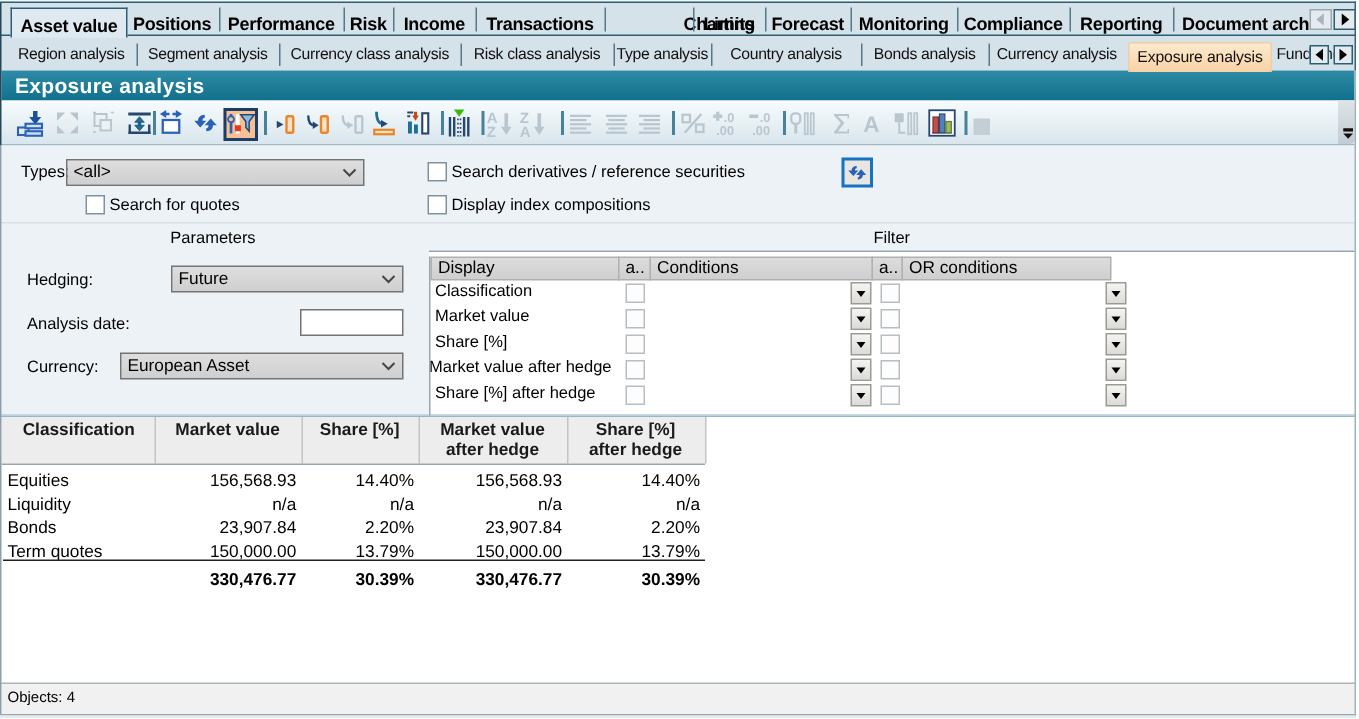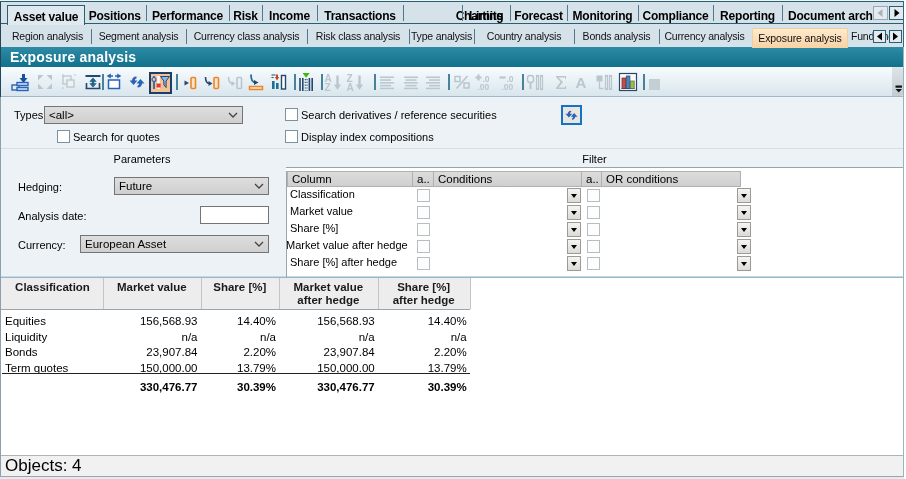--- a/index.html
+++ b/index.html
@@ -303,21 +303,21 @@
 <div class="lbl" style="left:18px;top:210px;">Analysis date:</div>
 <div class="abs" style="left:200px;top:206px;width:67px;height:16px;background:#fff;border:1px solid #747474;"></div>
 <div class="lbl" style="left:18px;top:239px;">Currency:</div>
 <div class="combo" style="left:80px;top:235px;width:187px;height:16px;">
       <span class="tx">European Asset</span>
       <svg style="position:absolute;right:4px;top:4px;" width="10" height="8">
         <path d="M1 2 L5 6 L9 2" stroke="#444" stroke-width="1.3" fill="none"></path>
       </svg>
     </div>
 <div class="abs" style="left:286px;top:167px;width:617px;height:110px;background:#fff;border-top:1px solid #95a5ae;"></div>
-<div class="fh" style="left:287px;top:171px;width:126px;height:16px;">Column</div>
+<div class="fh" style="left:287px;top:171px;width:126px;height:16px;">Display</div>
 <div class="fh" style="left:412px;top:171px;width:22px;height:16px;">a..</div>
 <div class="fh" style="left:433px;top:171px;width:149px;height:16px;">Conditions</div>
 <div class="fh" style="left:581px;top:171px;width:21px;height:16px;">a..</div>
 <div class="fh" style="left:601px;top:171px;width:140px;height:16px;">OR conditions</div>
 <div class="frow" style="left:290px;top:188px;">Classification</div>
 <div class="fcb" style="left:417px;top:189px;"></div>
 <div class="dbtn" style="left:567px;top:188px;"></div>
 <div class="fcb" style="left:587px;top:189px;"></div>
 <div class="dbtn" style="left:737px;top:188px;"></div>
 <div class="frow" style="left:290px;top:205px;">Market value</div>
@@ -375,20 +375,20 @@
 <div class="cell" style="left:103px;width:94.5px;top:361.5px;text-align:right;">150,000.00</div>
 <div class="cell" style="left:200.5px;width:75.5px;top:361.5px;text-align:right;">13.79%</div>
 <div class="cell" style="left:279px;width:95.69999999999999px;top:361.5px;text-align:right;">150,000.00</div>
 <div class="cell" style="left:377.7px;width:89.0px;top:361.5px;text-align:right;">13.79%</div>
 <div class="abs" style="left:2px;top:373px;width:468px;height:1px;background:#222;"></div>
 <div class="cell" style="left:103px;width:94.5px;top:381px;text-align:right;font-weight:bold;">330,476.77</div>
 <div class="cell" style="left:200.5px;width:75.5px;top:381px;text-align:right;font-weight:bold;">30.39%</div>
 <div class="cell" style="left:279px;width:95.69999999999999px;top:381px;text-align:right;font-weight:bold;">330,476.77</div>
 <div class="cell" style="left:377.7px;width:89.0px;top:381px;text-align:right;font-weight:bold;">30.39%</div>
 <div class="abs" style="left:0;top:455px;width:904px;height:1px;background:#aab4ba;"></div>
-<div class="abs" style="left:1px;top:456px;width:902px;height:20px;background:#f1f1f1;font-size:17px;line-height:20px;padding-left:4px;box-sizing:border-box;">Objects: 4</div>
+<div class="abs" style="left:1px;top:456px;width:902px;height:20px;background:#f1f1f1;font-size:10px;line-height:20px;padding-left:4px;box-sizing:border-box;">Objects: 4</div>
 <div class="abs" style="left:0;top:476px;width:906px;height:1px;background:#9aa4aa;"></div>
 <div class="abs" style="left:0;top:477px;width:906px;height:2px;background:#e2ebf1;"></div>
 <div class="abs" style="left:903px;top:1px;width:1px;height:46px;background:#3a6478;"></div>
 <div class="abs" style="left:903px;top:47px;width:1px;height:430px;background:#9cb2be;"></div>
 <div class="abs" style="left:904px;top:0;width:2px;height:479px;background:#fff;"></div>
 <div class="abs" style="left:0;top:2px;width:1px;height:95px;background:#23465a;"></div>
 <div class="abs" style="left:0;top:97px;width:1px;height:379px;background:#8aa0ac;"></div>
 </div>
 </body></html>

